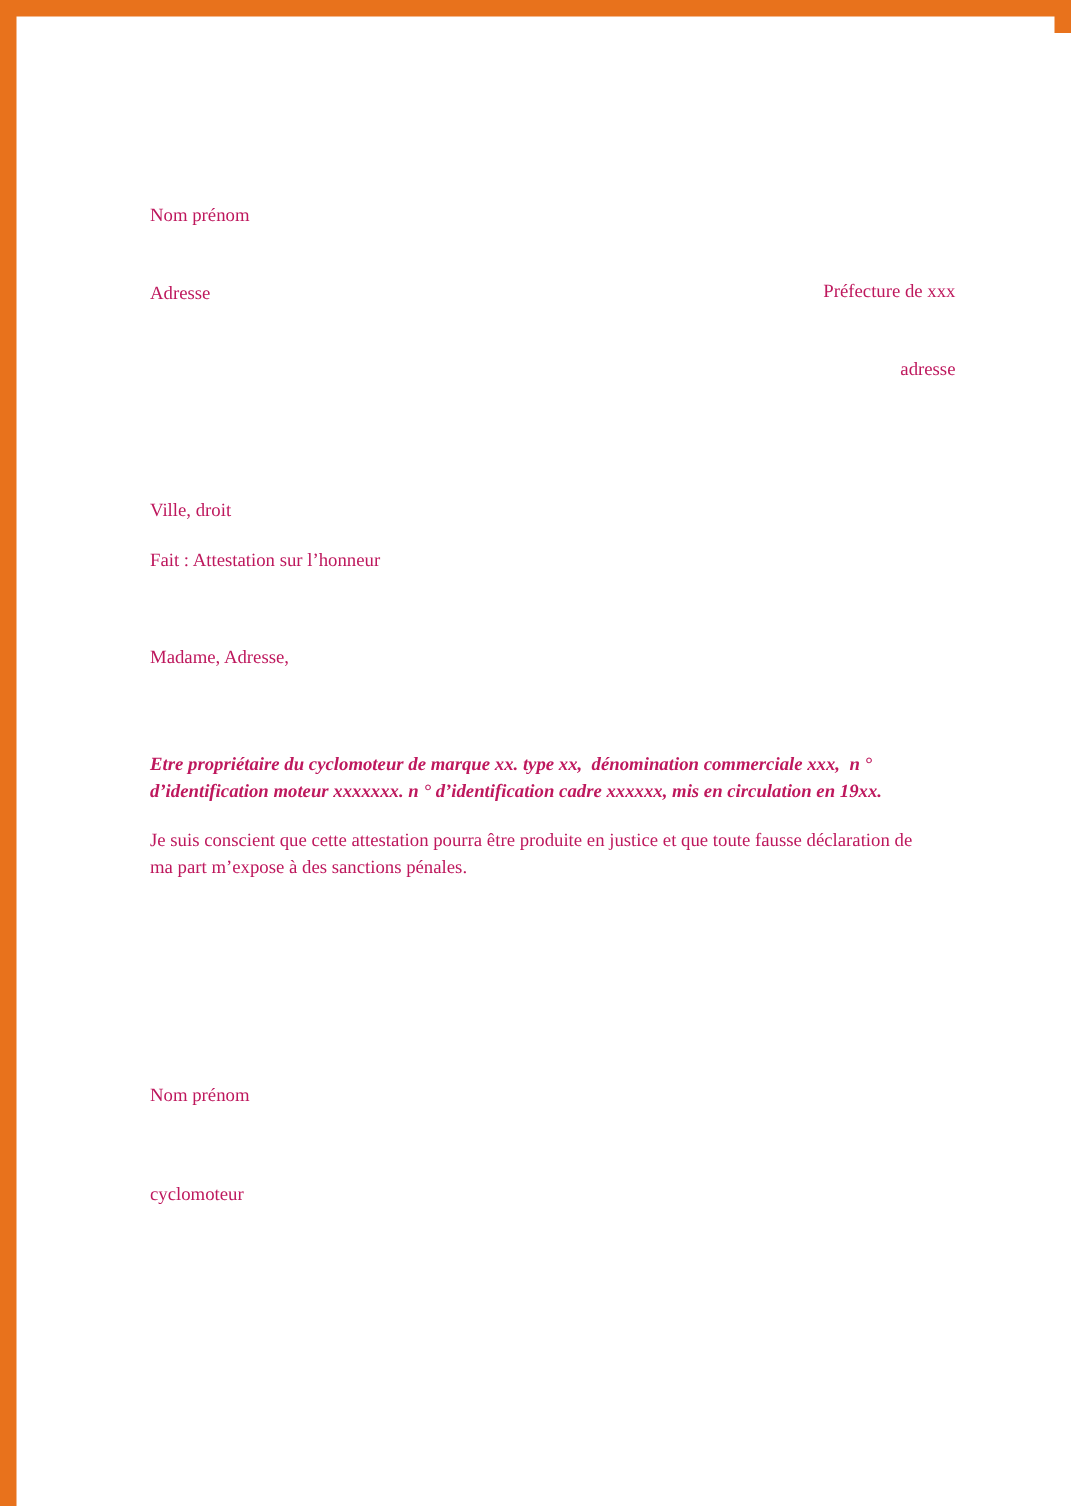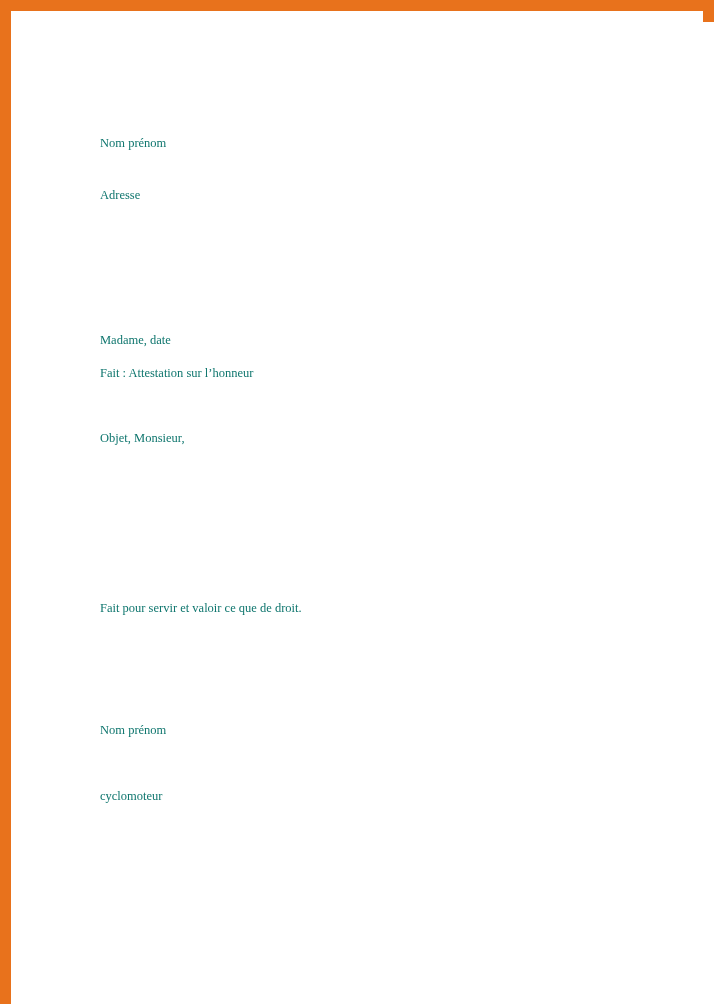--- a/index.html
+++ b/index.html
@@ -33,21 +33,21 @@
     height: 982px;
     background: #ffffff;
     box-sizing: border-box;
   }
   .doc {
     position: absolute;
     left: 0;
     top: 0;
     width: 692px;
     height: 982px;
-    color: #0f766e;
+    color: #be185d;
     font-size: 12.5px;
     line-height: 1.35;
   }
   .blk {
     position: absolute;
     white-space: pre-wrap;
   }
   .sender {
     left: 78px;
     top: 79px;
@@ -115,31 +115,36 @@
 
 <div class="page-frame">
   <div class="sheet">
     <div class="doc">
 
       <div class="blk sender">
         <div>Nom prénom</div>
         <div>Adresse</div>
       </div>
 
+      <div class="blk recipient">
+        <div>Préfecture de xxx</div>
+        <div>adresse</div>
+      </div>
 
-      <div class="blk place-date">Madame, date</div>
+      <div class="blk place-date">Ville, droit</div>
 
       <div class="blk subject">Fait : Attestation sur l’honneur</div>
 
-      <div class="blk salutation">Objet, Monsieur,</div>
+      <div class="blk salutation">Madame, Adresse,</div>
 
 
+      <div class="blk para-italic">Etre propriétaire du cyclomoteur de marque xx. type xx,  dénomination commerciale xxx,  n ° d’identification moteur xxxxxxx. n ° d’identification cadre xxxxxx, mis en circulation en 19xx.</div>
 
+      <div class="blk para2">Je suis conscient que cette attestation pourra être produite en justice et que toute fausse déclaration de ma part m’expose à des sanctions pénales.</div>
 
-      <div class="blk para3">Fait pour servir et valoir ce que de droit.</div>
 
       <div class="blk signature-name">Nom prénom</div>
 
       <div class="blk signature-label">cyclomoteur</div>
 
     </div>
   </div>
 </div>
 
 </body></html>

